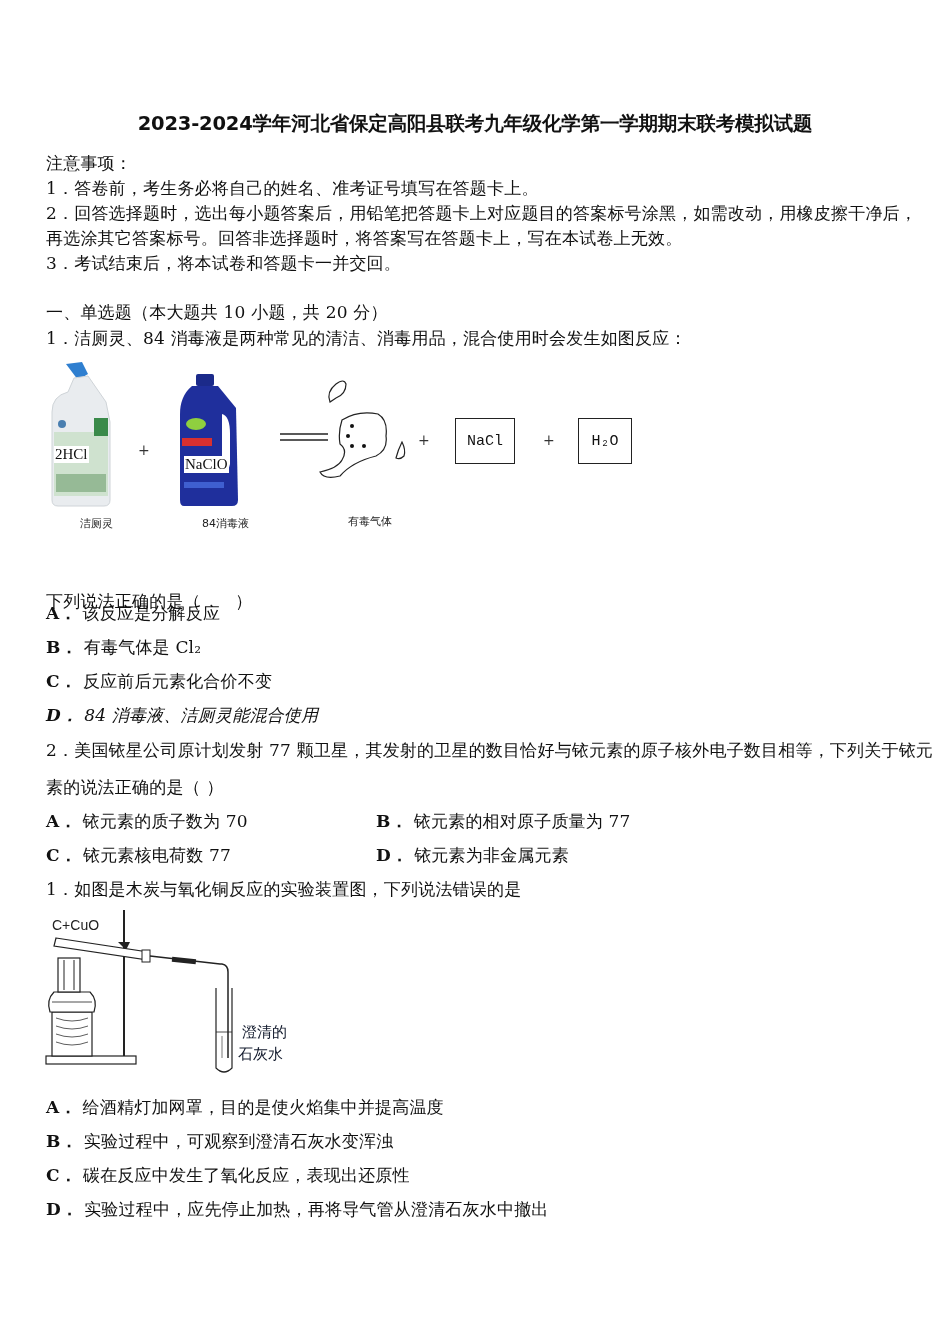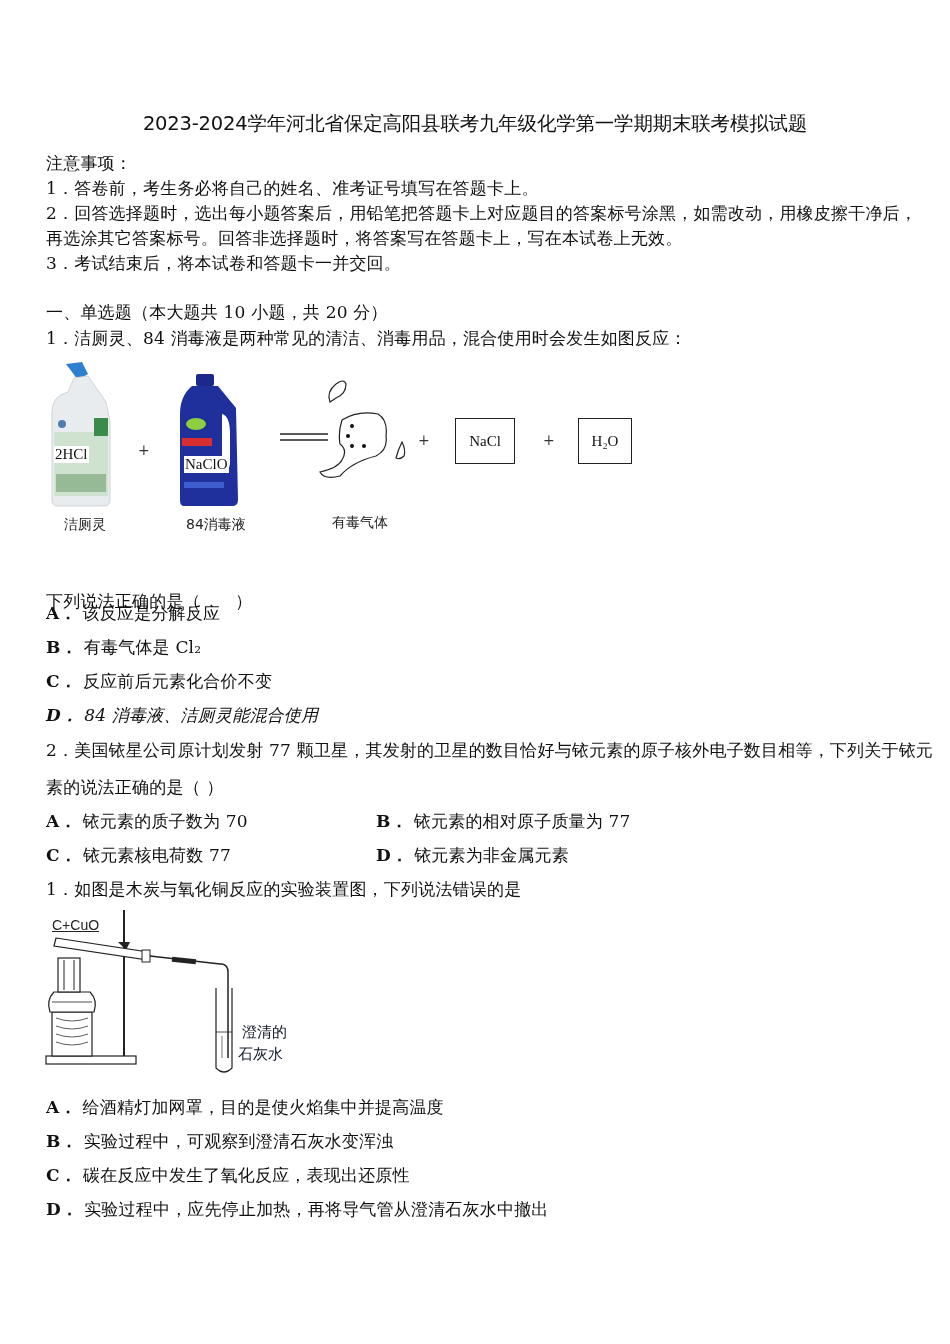--- a/index.html
+++ b/index.html
@@ -1,26 +1,26 @@
 <!DOCTYPE html>
 <html><head>
   <meta charset="utf-8">
   <style>
     html, body { margin: 0; padding: 0; background: #ffffff; }
     body { width: 950px; height: 1344px; position: relative; overflow: hidden;
       font-family: "DejaVu Serif", "Liberation Serif", serif; color: #111; }
     .title { position: absolute; left: 0; width: 950px; top: 110px; text-align: center;
-      font-family: "DejaVu Sans", "Liberation Sans", sans-serif; font-weight: normal; font-size: 19.5px; letter-spacing: -0.2px; }
+      font-family: "DejaVu Sans", "Liberation Sans", sans-serif; font-weight: bold; font-size: 19.5px; letter-spacing: -0.2px; }
     .line { position: absolute; left: 46px; font-size: 17px; white-space: nowrap; letter-spacing: 0.2px; }
     .opt-label { font-weight: bold; margin-right: 6px; }
     .img-box { position: absolute; }
-    .caption { position: absolute; font-family: "DejaVu Sans", "Liberation Sans", sans-serif; font-size: 14px; color: #222; }
+    .caption { position: absolute; font-family: "DejaVu Sans", "Liberation Sans", sans-serif; font-size: 11px; color: #222; margin-left: 16px; }
     .plus { position: absolute; font-size: 14px; color: #333; }
     .formula-box { position: absolute; border: 1.5px solid #222; display: flex; align-items: center; justify-content: center;
-      font-family: Liberation Serif, serif; font-size: 15px; background: #fff; }
+      font-family: Liberation Mono, monospace; font-size: 15px; background: #fff; }
     .bottle-label { position: absolute; background: #fff; font-family: "Liberation Serif", serif; font-size: 15px; padding: 0 1px; color: #111; }
     .app-caption { position: absolute; font-family: "DejaVu Sans", "Liberation Sans", sans-serif; font-size: 15px; line-height: 20px; color: #0f172a; }
     .app-label { position: absolute; font-family: "Liberation Sans", "DejaVu Sans", sans-serif; font-size: 14px; color: #222; }
   </style>
 </head>
 <body>
 
 <div class="title">2023-2024学年河北省保定高阳县联考九年级化学第一学期期末联考模拟试题</div>
 
 <div class="line" style="top:152px;">注意事项：</div>
@@ -140,21 +140,21 @@
     <path d="M12 30 L104 44 L104 52 L10 38 Z" fill="#fff" stroke="#222" stroke-width="1.2"></path>
     <rect x="98" y="42" width="8" height="12" fill="#fff" stroke="#222"></rect>
 
     <path d="M106 48 L176 56 L178 56 Q184 57 184 64 L184 150" fill="none" stroke="#222" stroke-width="1.5"></path>
     <rect x="128" y="50" width="24" height="5" fill="#222" transform="rotate(6 140 52)"></rect>
 
     <path d="M172 80 L172 160 Q180 168 188 160 L188 80" fill="none" stroke="#222" stroke-width="1.2"></path>
     <line x1="172" y1="124" x2="188" y2="124" stroke="#222" stroke-width="0.8"></line>
     <line x1="178" y1="128" x2="178" y2="150" stroke="#555" stroke-width="0.8"></line>
   </svg>
-  <div class="app-label" style="left:52px; top:917px;text-decoration:underline;">C+CuO</div>
+  <div class="app-label" style="left:52px; top:917px;">C+CuO</div>
   <div class="app-caption" style="left:242px; top:1022px;">澄清的</div>
   <div class="app-caption" style="left:238px; top:1044px;">石灰水</div>
 </div>
 
 <div class="line" style="top:1096px;">
   <span class="opt-label">A．</span><span>给酒精灯加网罩，目的是使火焰集中并提高温度</span>
 </div>
 <div class="line" style="top:1130px;">
   <span class="opt-label">B．</span><span>实验过程中，可观察到澄清石灰水变浑浊</span>
 </div>

